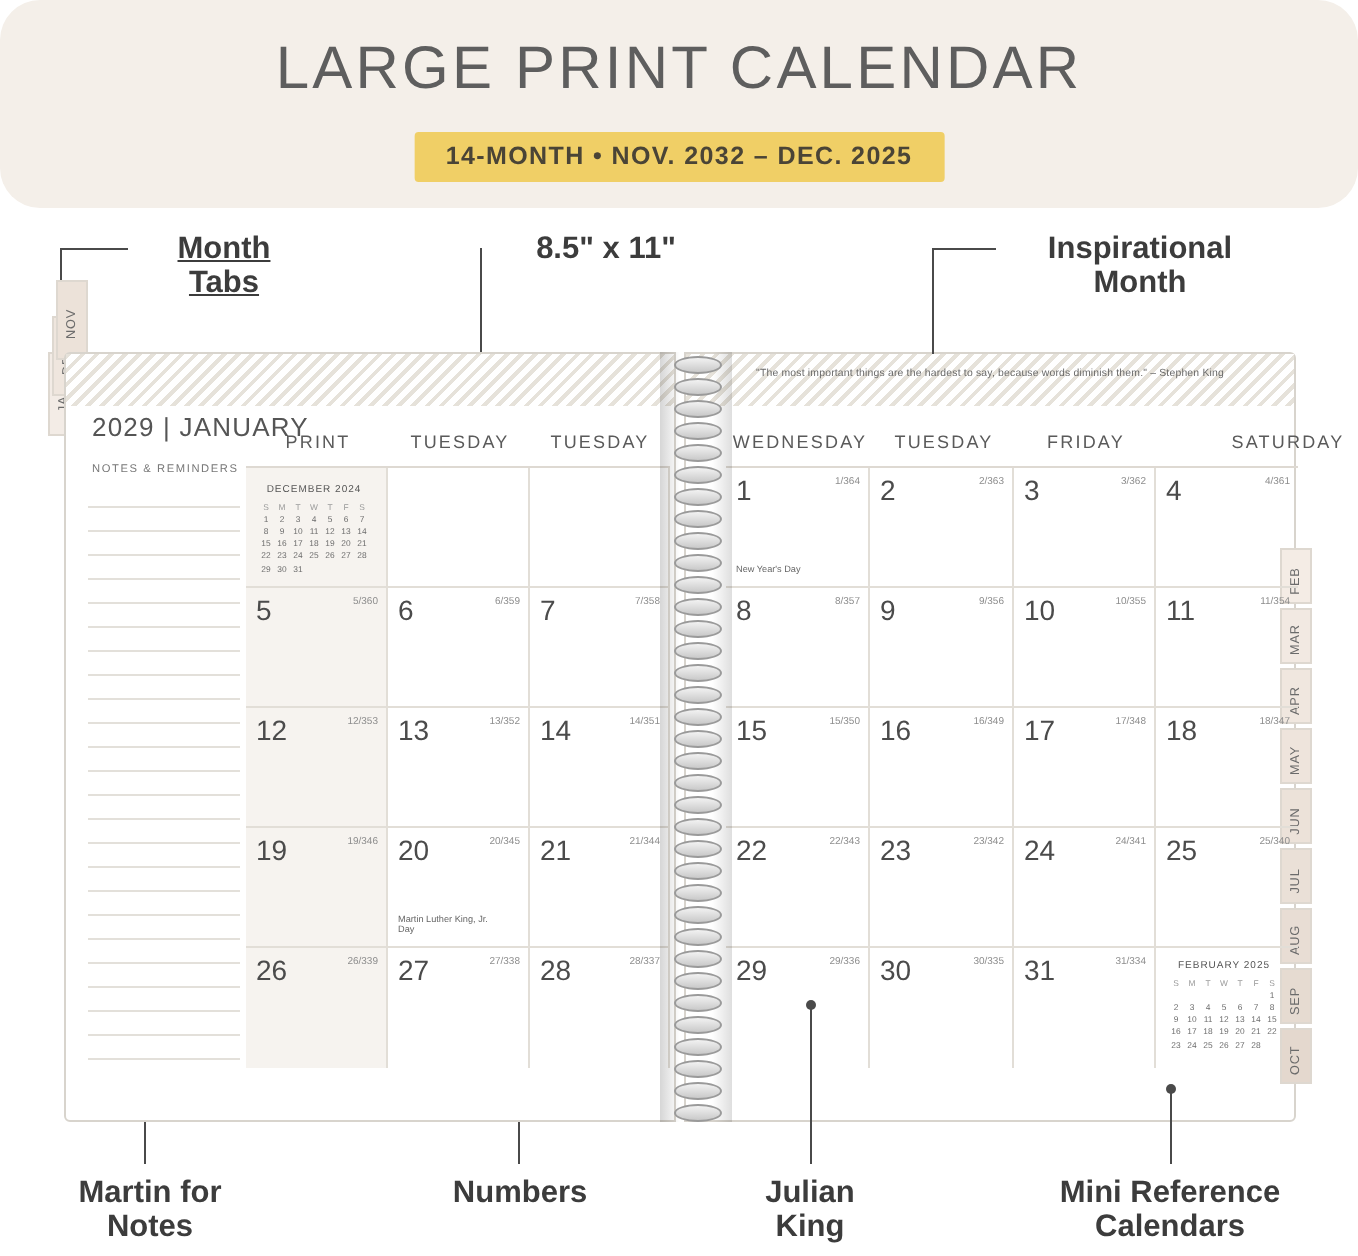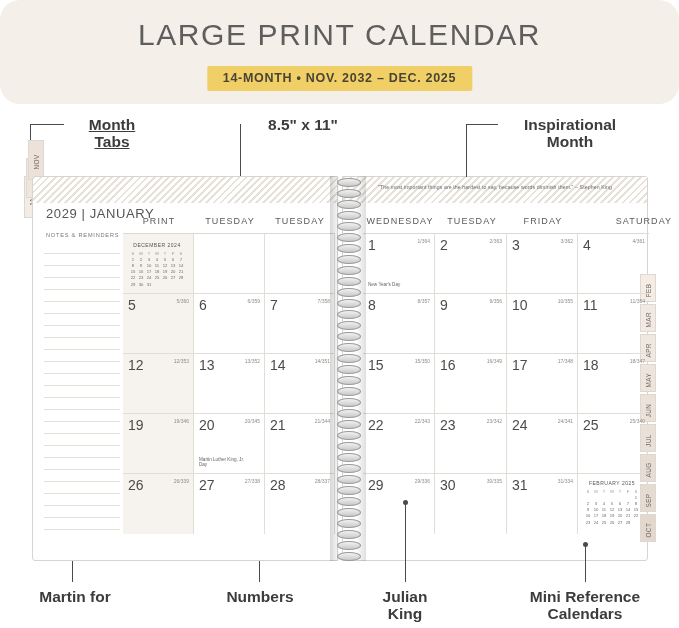--- a/index.html
+++ b/index.html
@@ -174,20 +174,21 @@
 <div class="callout" style="left:500px;top:116px;width:140px;">
   <div>Inspirational</div>
   <div>Month</div>
 </div>
 <div class="leader" style="left:466px;top:124px;width:32px;height:1px;"></div>
 <div class="leader" style="left:466px;top:124px;width:1px;height:62px;"></div>
 <div class="dot" style="left:464px;top:184px;"></div>
 
 <div class="callout" style="left:22px;top:588px;width:106px;">
   <div>Martin for</div>
+  <div>Notes</div>
 </div>
 <div class="leader" style="left:72px;top:418px;width:1px;height:164px;"></div>
 <div class="dot" style="left:70px;top:416px;"></div>
 
 <div class="callout" style="left:200px;top:588px;width:120px;">
   <div>Numbers</div>
 </div>
 <div class="leader" style="left:259px;top:510px;width:1px;height:72px;"></div>
 <div class="dot" style="left:257px;top:508px;"></div>
 

